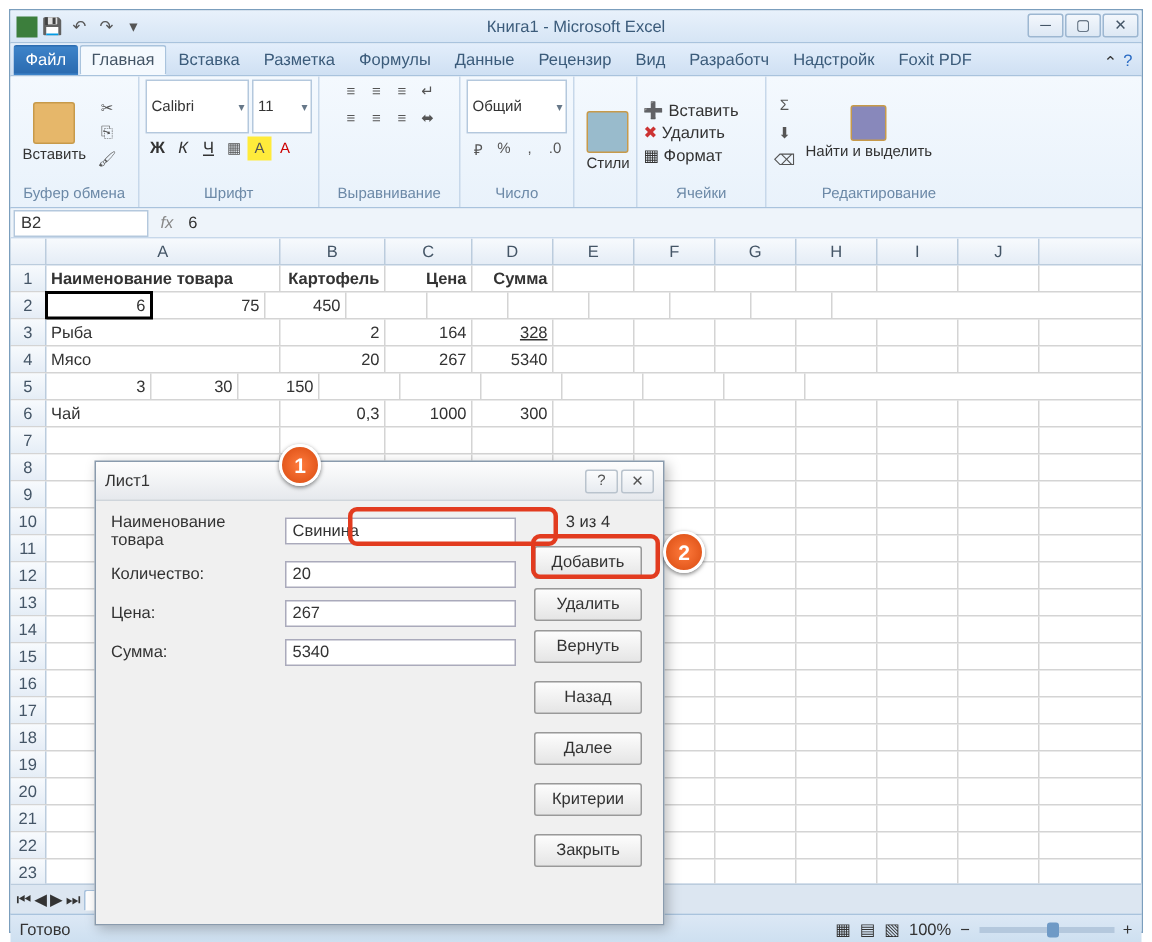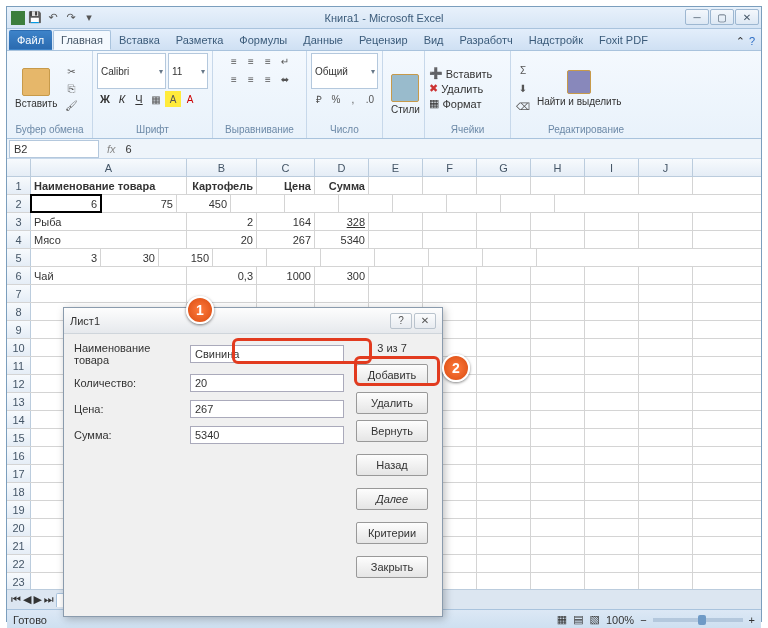--- a/index.html
+++ b/index.html
@@ -579,26 +579,26 @@
         <div class="frow">
           <label>Цена:</label>
           <input value="267" style="">
         </div>
         <div class="frow">
           <label>Сумма:</label>
           <input value="5340" style="">
         </div>
       </div>
       <div class="dlg-right" id="dlgbtns">
-        <div class="counter">3 из 7</div>
+        <div class="counter">3 из 4</div>
       <button class="dbtn">Добавить</button>
           <button class="dbtn">Удалить</button>
           <button class="dbtn">Вернуть</button>
           <button class="dbtn" style="margin-top: 6px;">Назад</button>
-          <button class="dbtn" style="margin-top: 6px; font-style: italic;">Далее</button>
+          <button class="dbtn" style="margin-top: 6px;">Далее</button>
           <button class="dbtn" style="margin-top: 6px;">Критерии</button>
           <button class="dbtn" style="margin-top: 6px;">Закрыть</button>
         </div>
     </div>
     <div class="hl1" style="left:168px;top:30px;width:140px;height:26px"></div>
     <div class="hl1" style="left:290px;top:48px;width:86px;height:30px"></div>
     <div class="callout" style="left:122px;top:-12px">1</div>
     <div class="callout" style="left:378px;top:46px">2</div>
   </div>
 

